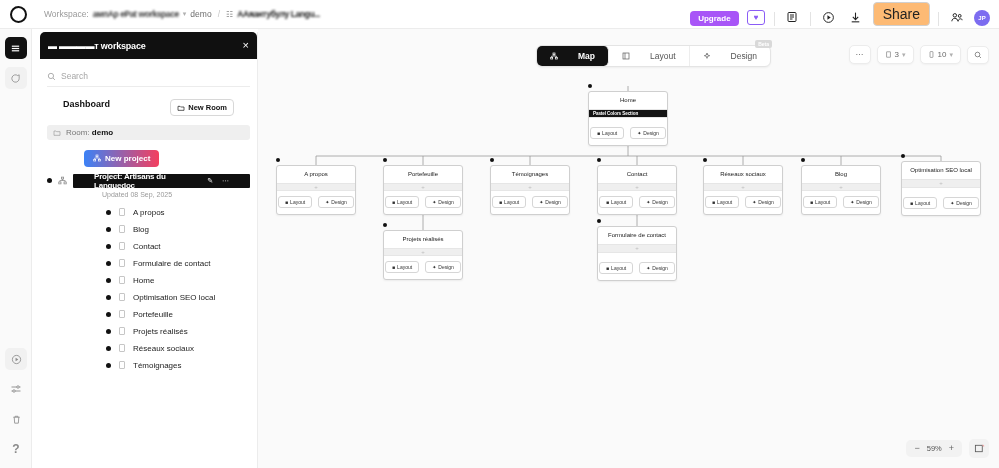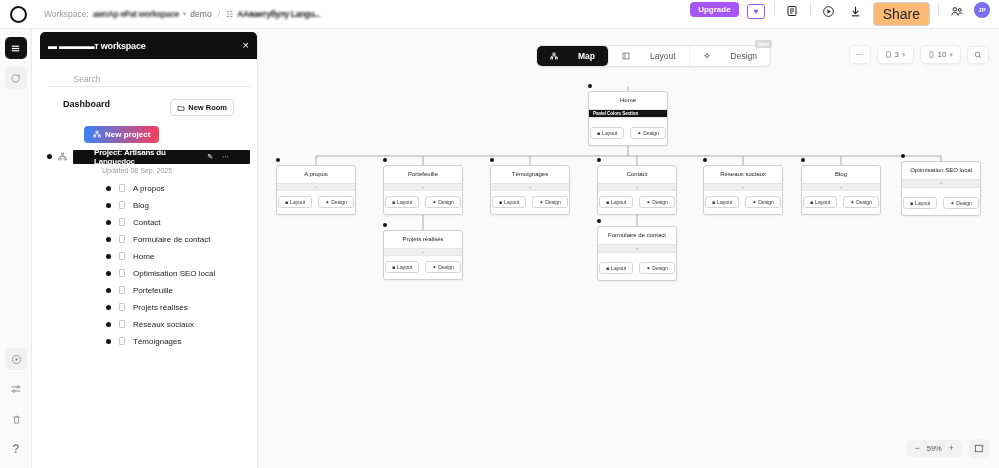--- a/index.html
+++ b/index.html
@@ -26,21 +26,21 @@
     display: flex; align-items: center; gap: 4px;
     margin-left: 17px; font-size: 8.5px; color: #8a8a8a; white-space: nowrap;
   }
   .crumb-label { color: #9a9a9a; }
   .crumb-blur { filter: blur(1.1px); color:#3a3a3a; font-weight:600; letter-spacing:-.4px;}
   .crumb-sep { color: #c5c5c5; margin: 0 2px; }
   .crumb-demo { color: #6d6d6d; }
   .crumb-proj { color: #1a1a1a; font-weight: 700; }
   .chev { font-size: 7px; color: #b0b0b0; }
   .tb-right {
-    margin-left: auto; display: flex; align-items: flex-start; gap: 8px;
+    margin-left: auto; display: flex; align-items: flex-end; gap: 8px;
     margin-right: 9px;
   }
   .btn-upgrade {
     background: #a855f7; color: #fff; font-size: 8px; font-weight: 700;
     padding: 3px 8px; border-radius: 4px; border: none; cursor: pointer;
   }
   .icon-btn {
     width: 19px; height: 18px; display: flex; align-items: center;
     justify-content: center; cursor: pointer; color: #2b2b2b;
   }
@@ -84,21 +84,21 @@
     display: flex; align-items: center; padding: 0 8px;
   }
   .panel-title {
     color: #fff; font-size: 9px; font-weight: 700; letter-spacing: -.2px;
   }
   .panel-close {
     margin-left: auto; color: #fff; font-size: 11px; cursor: pointer; line-height: 1;
   }
   .search-wrap {
     margin: 10px 7px 0; height: 18px; display: flex; align-items: center;
-    gap: 5px; border-bottom: 1px solid #ececec; padding-bottom: 3px; flex-direction: column;
+    gap: 5px; border-bottom: 1px solid #ececec; padding-bottom: 3px;
   }
   .search-input {
     border: none; outline: none; font-size: 8.5px; color: #555;
     font-family: inherit; width: 150px; background: transparent;
   }
   .search-input::placeholder { color: #a6a6a6; }
   .sec-row {
     display: flex; align-items: flex-start; margin: 12px 23px 0; gap: 20px;
   }
   .sec-title { font-size: 9px; font-weight: 700; color: #111; }
@@ -341,20 +341,28 @@
     <div class="sec-row">
       <span class="sec-title">Dashboard</span>
       <button class="btn-newroom">
         <svg width="8" height="8" viewBox="0 0 24 24" stroke="#111" stroke-width="2" fill="none">
           <path d="M3 7h6l2 2h10v10H3z"></path>
         </svg>
         <span>New Room</span>
       </button>
     </div>
 
+    <div class="room-row">
+      <svg width="8" height="8" viewBox="0 0 24 24" stroke="#9a9a9a" stroke-width="2" fill="none">
+        <path d="M3 6h6l2 2h10v11H3z"></path>
+      </svg>
+      <span class="room-text">
+        <span>Room:</span> <b>demo</b>
+      </span>
+    </div>
 
     <div class="newproj-wrap">
       <button class="btn-newproject">
         <svg width="8" height="8" viewBox="0 0 24 24" stroke="#fff" stroke-width="2" fill="none">
           <rect x="9" y="3" width="6" height="5"></rect>
             <rect x="2" y="16" width="6" height="5"></rect>
           <rect x="16" y="16" width="6" height="5"></rect>
             <path d="M12 8v4M5 16v-4h14v4"></path>
         </svg>
         <span>New project</span>

